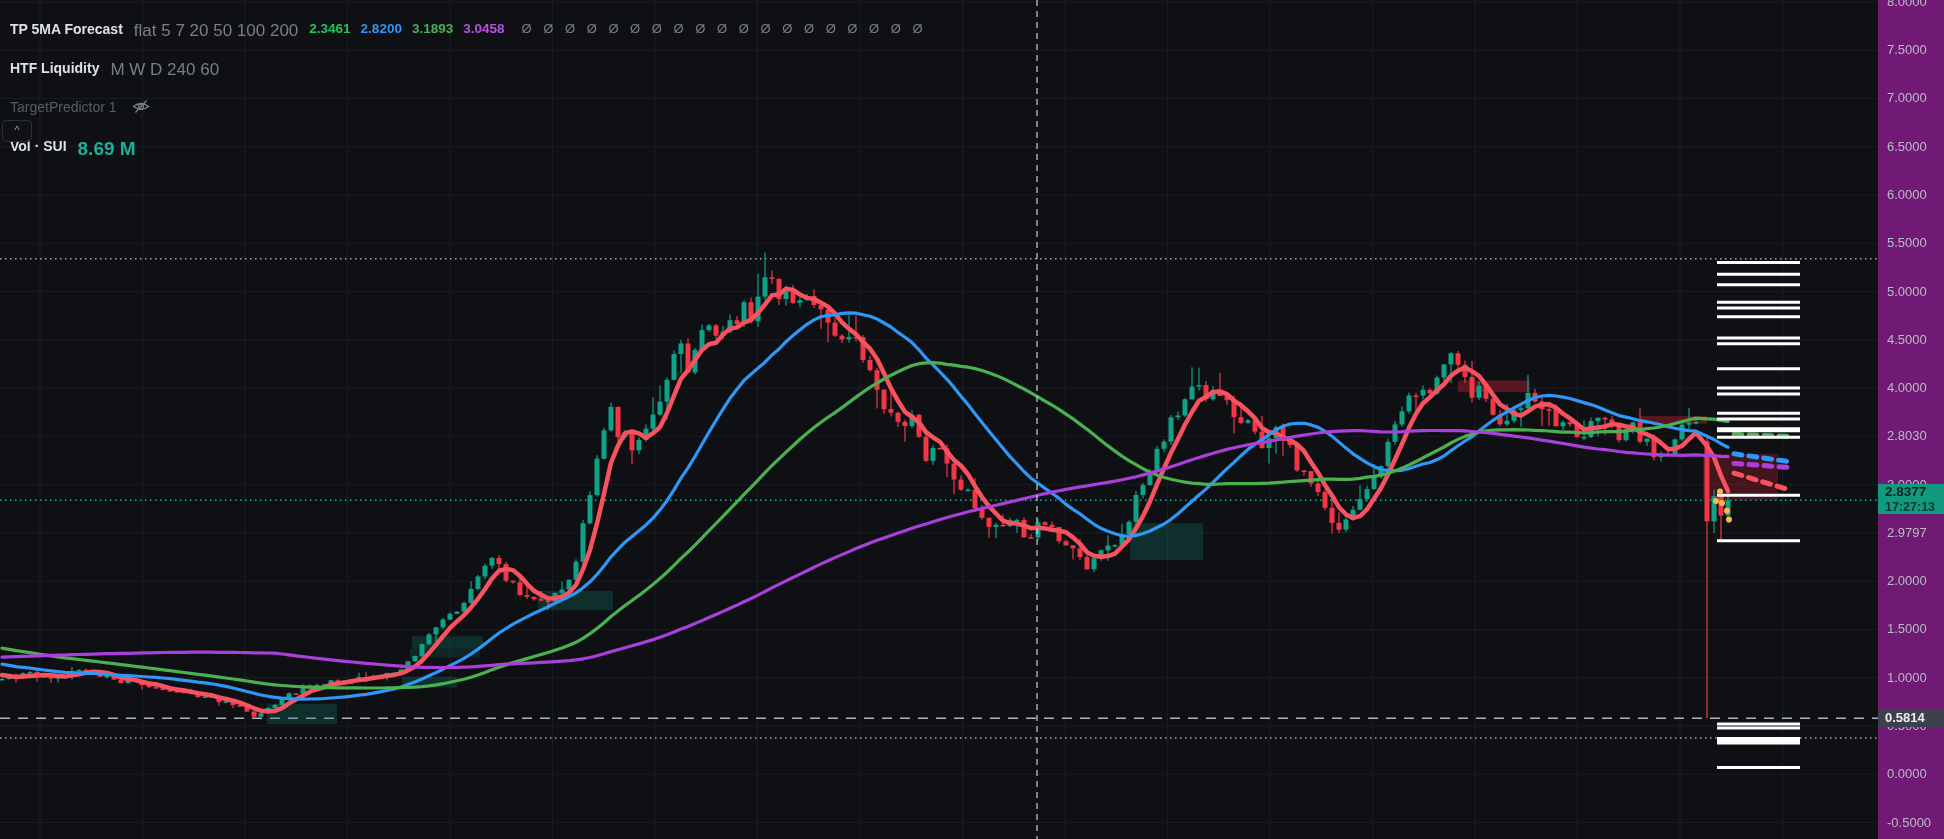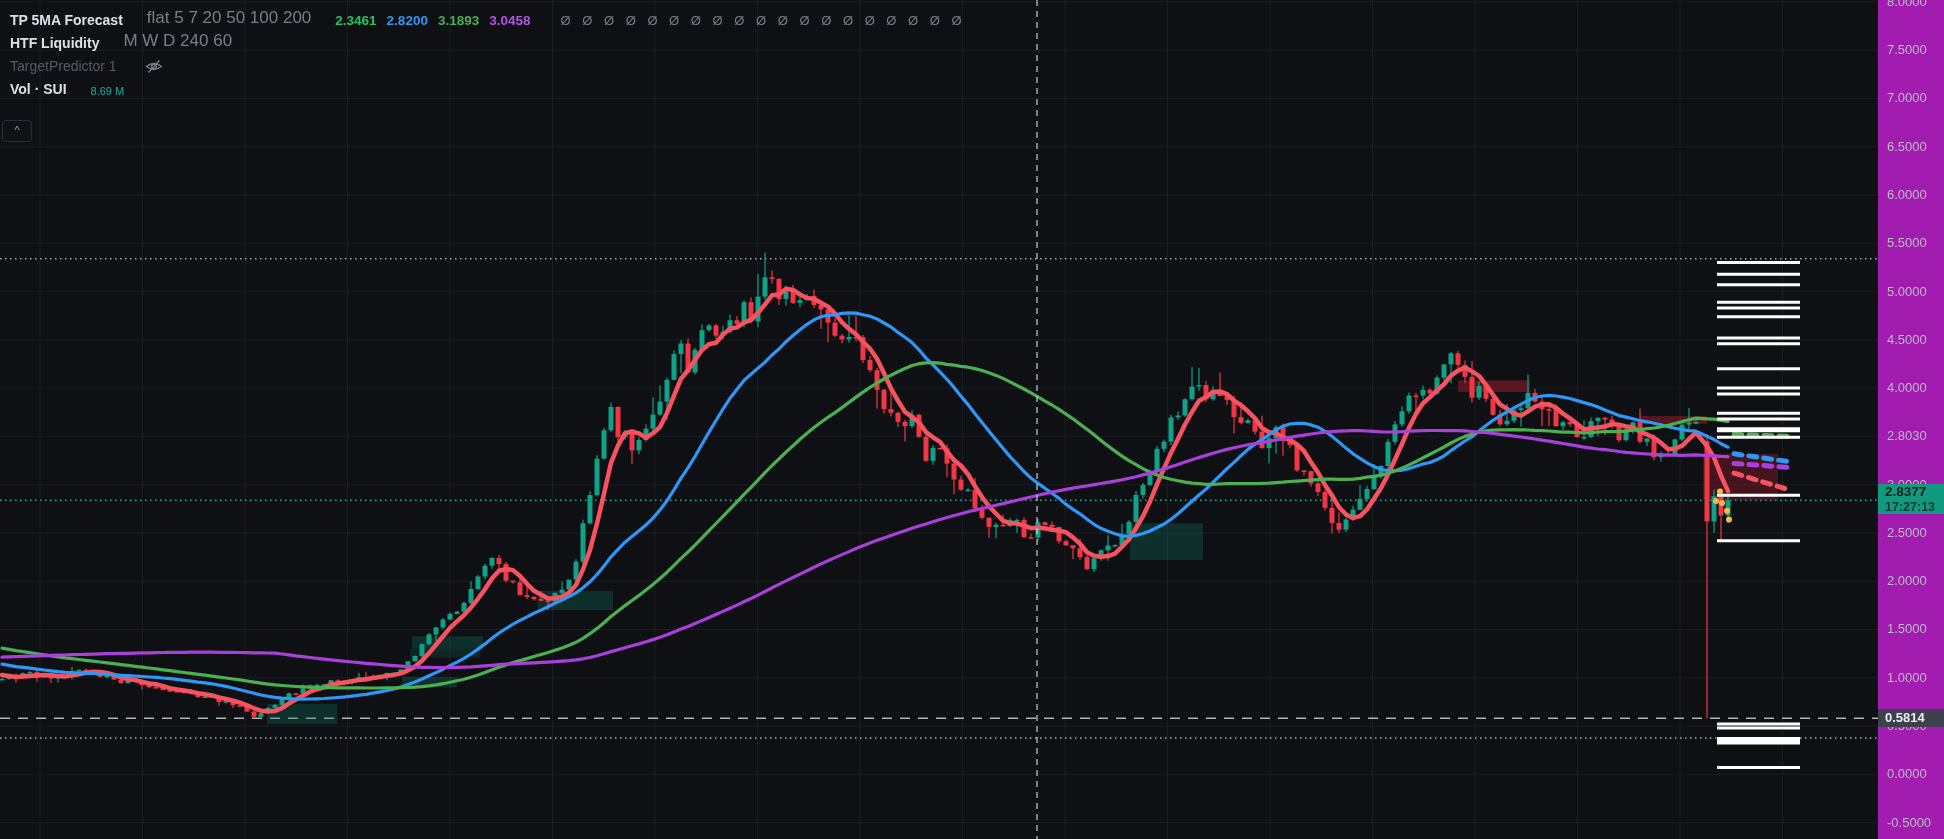--- a/index.html
+++ b/index.html
@@ -1,33 +1,33 @@
 <!DOCTYPE html>
 <html><head>
 <meta charset="utf-8">
 <style>
   html,body{margin:0;padding:0;background:#0e1014;}
   #stage{position:relative;width:1944px;height:839px;background:#0e1014;overflow:hidden;
          font-family:"Liberation Sans",sans-serif;}
   #chart-svg{position:absolute;left:0;top:0;}
   
   #legend{position:absolute;left:10px;top:5px;z-index:20;}
-  .lrow{display:flex;align-items:flex-end;gap:24px;height:23px;white-space:nowrap;}
+  .lrow{display:flex;align-items:flex-start;gap:11px;height:23px;white-space:nowrap;margin-top:16px;}
   .ltitle{font-size:14px;font-weight:700;color:#dde0e5;}
   .lparams{font-size:17px;color:#7a7e87;}
   .lvals{display:flex;gap:10px;font-size:13.5px;font-weight:600;}
   .ghosts{color:#7a7e87;font-size:13px;letter-spacing:4px;margin-left:6px;}
   .muted .ltitle{color:#565b66;font-weight:400;}
-  .lvalue{font-size:11px;font-weight:400;}
+  .lvalue{font-size:19px;font-weight:700;}
   #collapse-btn{position:absolute;left:2px;top:120px;width:28px;height:20px;border:1px solid #2a2e39;
     border-radius:4px;color:#9aa0a8;font-size:11px;line-height:19px;text-align:center;
     background:rgba(16,18,22,.6);cursor:pointer;z-index:20;}
   .eye{margin-left:4px;display:inline-flex;cursor:pointer;}
   
-  #axis{position:absolute;left:1878px;top:0;width:66px;height:839px;background:#a21caf;z-index:10;}
+  #axis{position:absolute;left:1878px;top:0;width:66px;height:839px;background:#701a75;z-index:10;}
   .tick{position:absolute;left:9px;font-size:13px;color:#b8bcc4;}
   .badge{position:absolute;left:0;width:84px;z-index:12;text-align:left;padding-left:7px;box-sizing:border-box;}
   #badge-cur{background:#119a80;color:#06231c;}
   #badge-cur .b1{font-size:13.5px;font-weight:700;line-height:16px;}
   #badge-cur .b2{font-size:12.5px;font-weight:700;line-height:14px;color:#073b30;}
   #badge-low{background:#3c414d;color:#eceef2;font-size:13px;font-weight:700;line-height:18px;}
 </style>
 </head>
 <body>
 
@@ -669,21 +669,21 @@
       <div class="tick" style="top: 42.2048px;">7.5000</div>
       <div class="tick" style="top: 90.4787px;">7.0000</div>
       <div class="tick" style="top: 138.753px;">6.5000</div>
       <div class="tick" style="top: 187.026px;">6.0000</div>
       <div class="tick" style="top: 235.3px;">5.5000</div>
       <div class="tick" style="top: 283.574px;">5.0000</div>
       <div class="tick" style="top: 331.848px;">4.5000</div>
       <div class="tick" style="top: 380.122px;">4.0000</div>
       <div class="tick" style="top: 428.396px;">2.8030</div>
       <div class="tick" style="top: 476.67px;">3.0000</div>
-      <div class="tick" style="top: 524.944px;">2.5000</div>
+      <div class="tick" style="top: 524.944px;">2.9797</div>
       <div class="tick" style="top: 573.217px;">2.0000</div>
       <div class="tick" style="top: 621.491px;">1.5000</div>
       <div class="tick" style="top: 669.765px;">1.0000</div>
       <div class="tick" style="top: 718.039px;">0.5000</div>
       <div class="tick" style="top: 766.313px;">0.0000</div>
       <div class="tick" style="top: 814.587px;">-0.5000</div>
       <div class="badge" id="badge-cur" style="top: 484.339px;">
       <div class="b1">2.8377</div>
       <div class="b2">17:27:13</div>
     </div>

